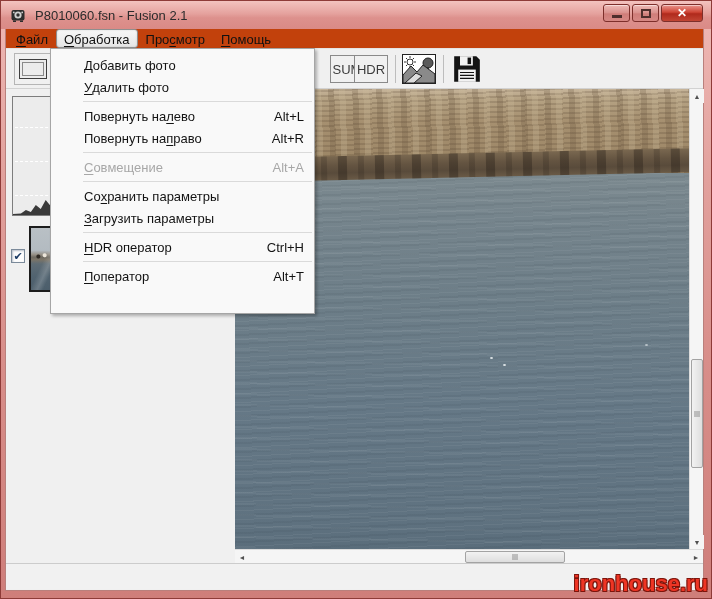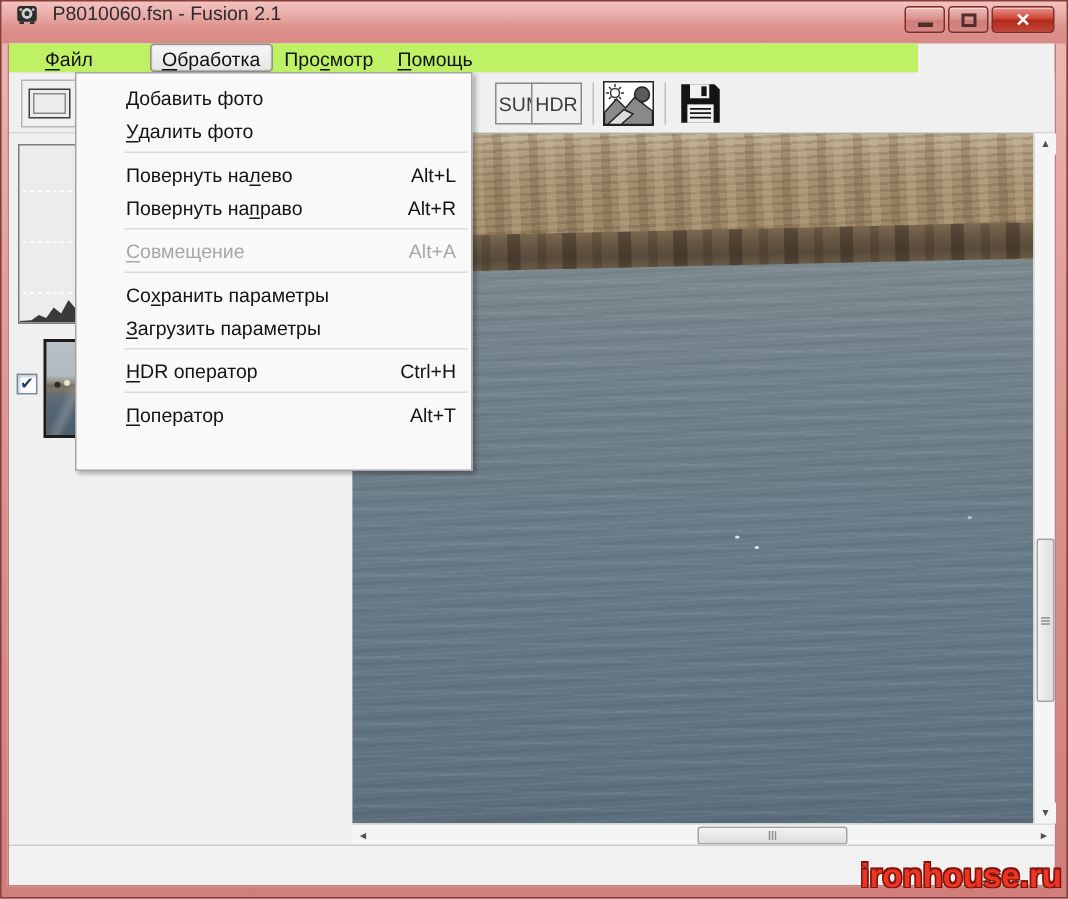--- a/index.html
+++ b/index.html
@@ -6,45 +6,45 @@
   html,body { width:712px; height:599px; }
   body { font-family:"Liberation Sans", sans-serif; position:relative; background:#888; }
 
   
   .window { position:absolute; left:0; top:0; width:712px; height:599px;
     background:linear-gradient(180deg,#efb9b5 0%,#e2a19d 30%,#d88e8a 60%,#cf7e7a 100%);
     border:1px solid #8e3b38; overflow:hidden; }
 
   .titlebar { position:absolute; left:0; top:0; width:710px; height:28px;
     background:linear-gradient(180deg,#f3c3bf 0%,#e5a29e 45%,#dd918d 60%,#da8a86 100%);
-    display:flex; }
+    display:flex; align-items:center; }
   .app-icon { width:16px; height:16px; margin-left:9px; flex:0 0 auto; }
   .title-text { margin-left:9px; font-size:13px; color:#2b2b2b; }
 
   .caption-buttons { position:absolute; right:8px; top:3px; display:flex; }
   .cap-btn { height:18px; border:1px solid #7d2f2b; border-radius:3px;
     display:flex; align-items:center; justify-content:center; margin-left:2px;
     background:linear-gradient(180deg,#eebbb7,#d9908c 50%,#cf7d79 55%,#d68884);
     box-shadow:inset 0 1px 0 rgba(255,255,255,.5); }
   .cap-btn.min, .cap-btn.max { width:27px; }
   .cap-btn.close { width:42px;
     background:linear-gradient(180deg,#e9968f,#cf4636 45%,#b02a1c 55%,#c24534);
     color:#fff; font-size:12px; font-weight:bold; }
   .min-glyph { width:10px; height:3px; background:#4e2e2c; margin-top:6px; }
   .max-glyph { width:10px; height:9px; border:2px solid #4e2e2c; background:transparent; }
 
   
   .client { position:absolute; left:4px; top:28px; width:699px; height:562px;
     background:#f0f0f0; border:1px solid #b9807c; border-top:none; }
 
-  .menubar { position:absolute; left:0; top:0; width:606px; height:20px;
-    background:#bef264; border-bottom:1px solid #e4e4e4; display:flex; padding-left:16px; font-size:13px; }
+  .menubar { position:absolute; left:0; top:0; width:697px; height:20px;
+    background:#c2410c; border-bottom:1px solid #e4e4e4; display:flex; padding-left:2px; font-size:13px; }
   .mb-item { padding:0 7px; line-height:19px; color:#111; border:1px solid transparent; border-radius:3px; }
   .mb-item.active { border:1px solid #8f8f8f; background:linear-gradient(180deg,#f7f7f7,#e6e6e6);
-    box-shadow:inset 0 0 2px rgba(0,0,0,.15);margin-left:30px; }
+    box-shadow:inset 0 0 2px rgba(0,0,0,.15); }
   .u { text-decoration:underline; text-underline-offset:2px; }
 
   .toolbar { position:absolute; left:0; top:20px; width:697px; height:40px;
     background:#f0f0f0; border-bottom:1px solid #d2d2d2; }
   .tb-btn { position:absolute; display:flex; align-items:center; justify-content:center; background:#f0f0f0; }
   .btn-frame { left:8px; top:4px; width:38px; height:32px; border:1px solid #b5b5b5; }
   .frame-glyph { width:28px; height:20px; border:1px solid #3f3f3f; background:#ececec;
     box-shadow:inset 0 0 0 2px #ececec, inset 0 0 0 3px #8a8a8a; }
   .btn-sum { left:324px; top:6px; width:34px; height:28px; border:1px solid #8a8a8a; font-size:13px; color:#3c3c3c; }
   .btn-hdr { left:348px; top:6px; width:34px; height:28px; border:1px solid #8a8a8a; font-size:13px; color:#3c3c3c; }

